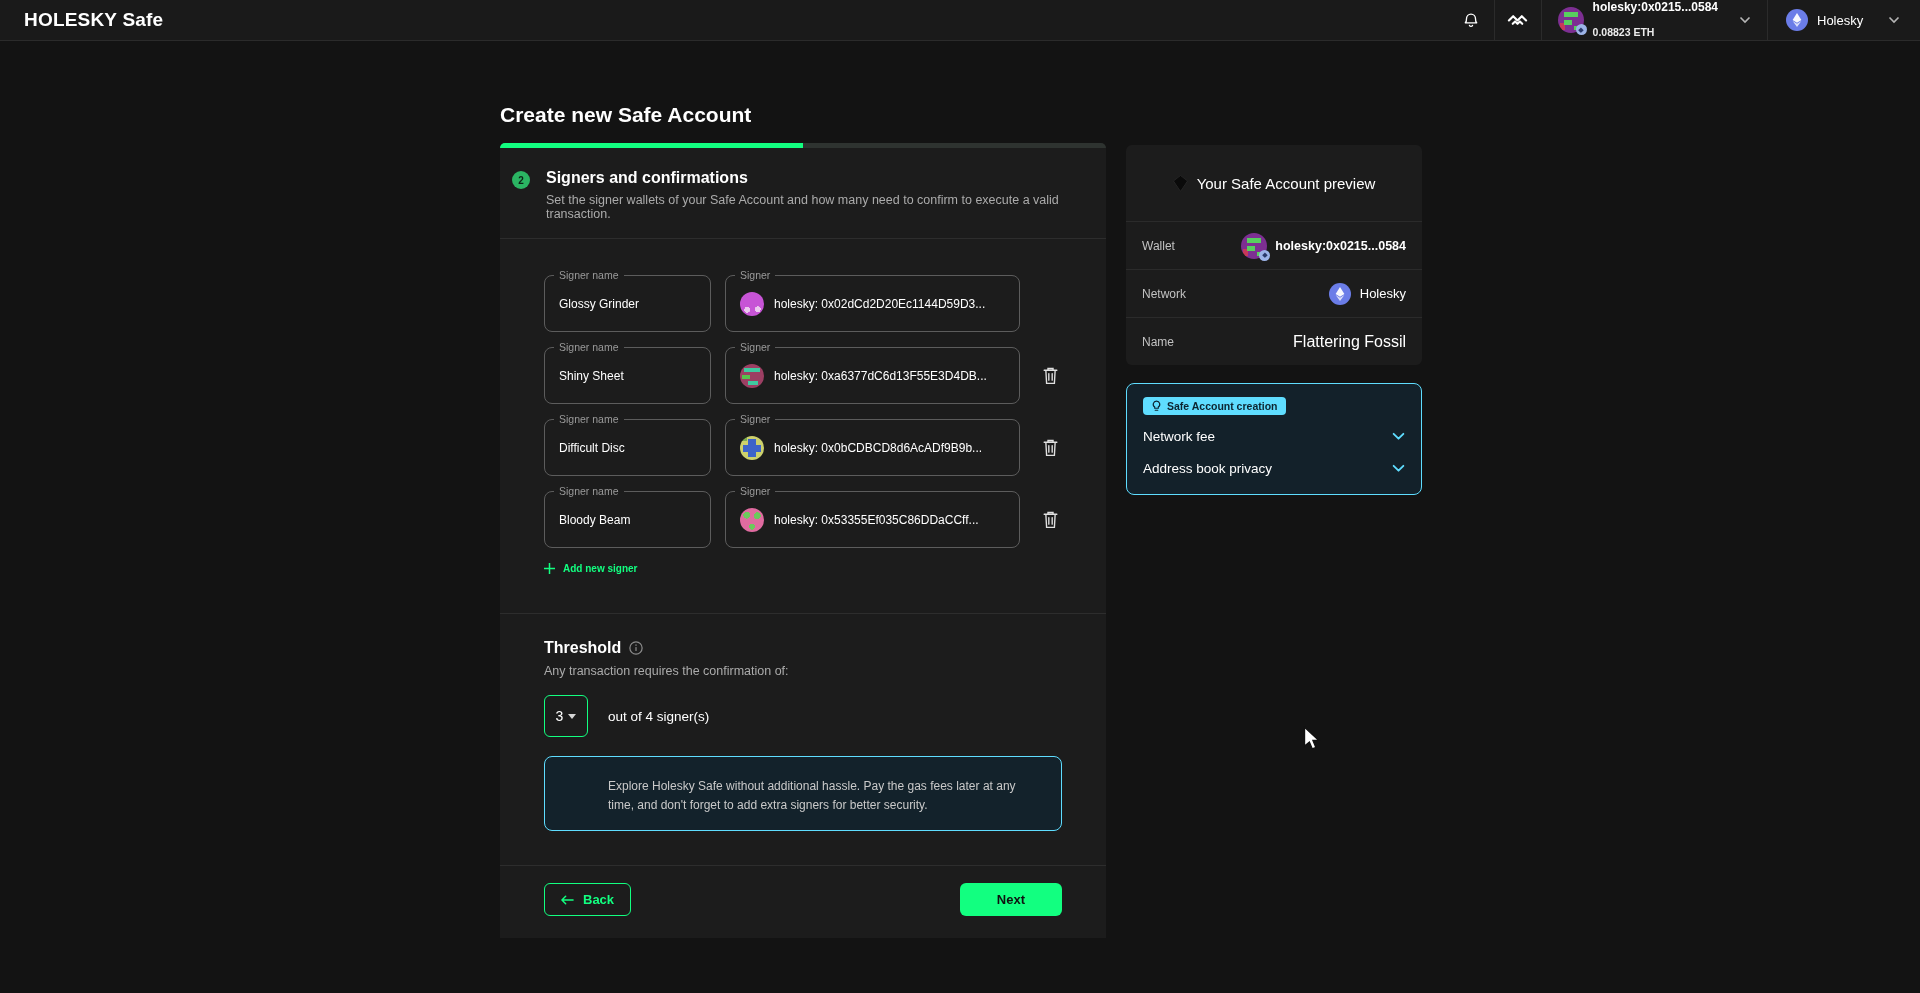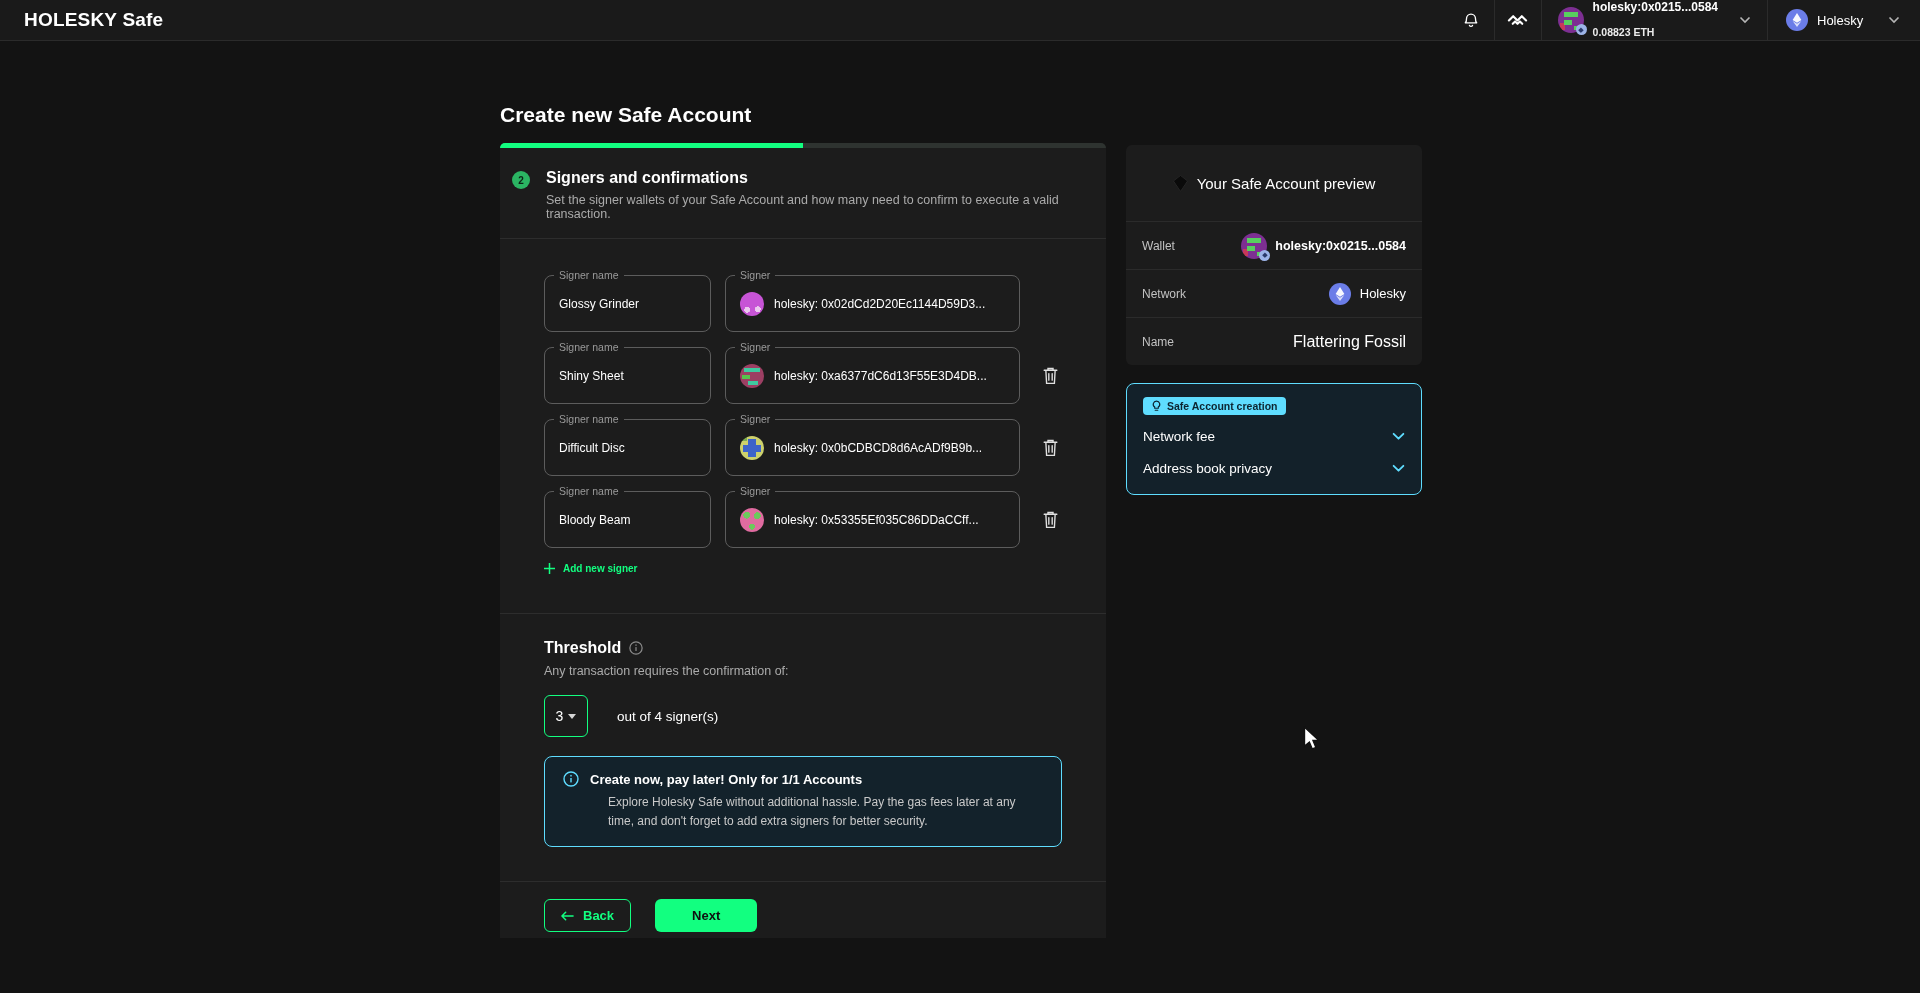--- a/index.html
+++ b/index.html
@@ -87,32 +87,32 @@
   .threshold { padding:25px 44px 0 44px; }
   .th-titlerow { display:flex; align-items:center; gap:8px; }
   .th-title { font-size:16px; font-weight:bold; }
   .th-info { color:#8b8b8b; display:flex; }
   .th-sub { font-size:12.5px; color:#ababab; margin-top:7px; }
   .th-ctl { display:flex; align-items:center; margin-top:17px; }
   .th-select { width:44px; height:42px; border:1px solid #12ff80; border-radius:6px; background:transparent;
     display:flex; align-items:center; justify-content:center; gap:5px; cursor:pointer; }
   .th-val { font-size:14px; color:#fff; }
   .th-caret { width:0; height:0; border-left:4px solid transparent; border-right:4px solid transparent; border-top:5px solid #d6d6d6; }
-  .th-suffix { font-size:13.5px; margin-left:29px; }
+  .th-suffix { font-size:13.5px; margin-left:20px; }
 
   .notice { margin:19px 44px 0 44px; border:1px solid #5fddff; border-radius:8px; background:#13222b;
     padding:14px 18px 15px 18px; }
   .notice-head { display:flex; align-items:center; gap:11px; }
   .notice-icon { color:#5fddff; display:flex; }
   .notice-title { font-size:13px; font-weight:bold; }
   .notice-body { font-size:12px; color:#c9c9c9; line-height:1.6; margin:6px 0 0 45px; max-width:460px; }
 
   .div-mid2 { margin-top:34px; }
 
-  .card-foot { display:flex; justify-content:flex-start; padding:17px 44px 0 44px;gap:24px; }
+  .card-foot { display:flex; justify-content:space-between; padding:17px 44px 0 44px;gap:24px; }
   .btn-back { display:flex; align-items:center; gap:9px; border:1px solid #12ff80; color:#12ff80;
     background:transparent; font-size:13px; font-weight:bold; border-radius:6px; padding:8px 16px; cursor:pointer;
     font-family:inherit; }
   .btn-next { background:#12ff80; color:#0f1110; border:none; font-size:13px; font-weight:bold;
     border-radius:6px; padding:8px 37px; cursor:pointer; font-family:Liberation Sans, sans-serif; }
 
   
   .preview { position:absolute; left:1126px; top:145px; width:296px; background:#1c1c1c; border-radius:6px; }
   .pv-head { height:76px; display:flex; align-items:center; justify-content:center; gap:9px; }
   .pv-title { font-size:15px; }
@@ -311,30 +311,20 @@
       <div class="th-ctl">
         <div class="th-select">
           <span class="th-val">3</span>
           <span class="th-caret"></span>
         </div>
         <span class="th-suffix">out of 4 signer(s)</span>
       </div>
     </div>
 
     <div class="notice">
-      <div class="notice-head">
-        <span class="notice-icon">
-          <svg width="16" height="16" viewBox="0 0 16 16">
-              <circle cx="8" cy="8" r="7" fill="none" stroke="currentColor" stroke-width="1.4"></circle>
-              <rect x="7.3" y="7" width="1.4" height="4.4" fill="currentColor"></rect>
-              <rect x="7.3" y="3.9" width="1.4" height="1.6" fill="currentColor"></rect>
-            </svg>
-        </span>
-        <span class="notice-title">Create now, pay later! Only for 1/1 Accounts</span>
-      </div>
       <div class="notice-body">Explore Holesky Safe without additional hassle. Pay the gas fees later at any time, and don't forget to add extra signers for better security.</div>
     </div>
 
     <div class="divider div-mid2"></div>
 
     <div class="card-foot">
       <button class="btn-back">
         <span style="display:flex">
           <svg width="13" height="10" viewBox="0 0 14 10" fill="none" stroke="#12ff80" stroke-width="1.6" stroke-linecap="round" stroke-linejoin="round">
               <path d="M5 1L1 5l4 4M1 5h12"></path>

